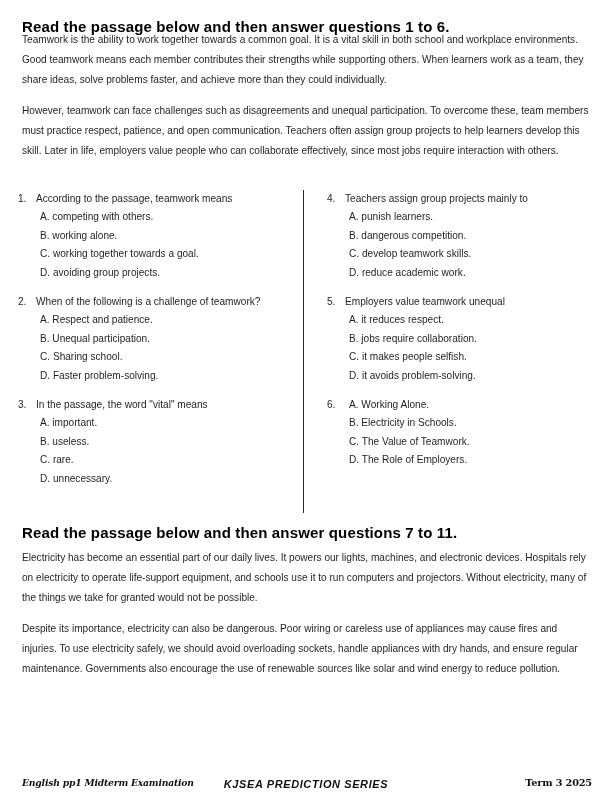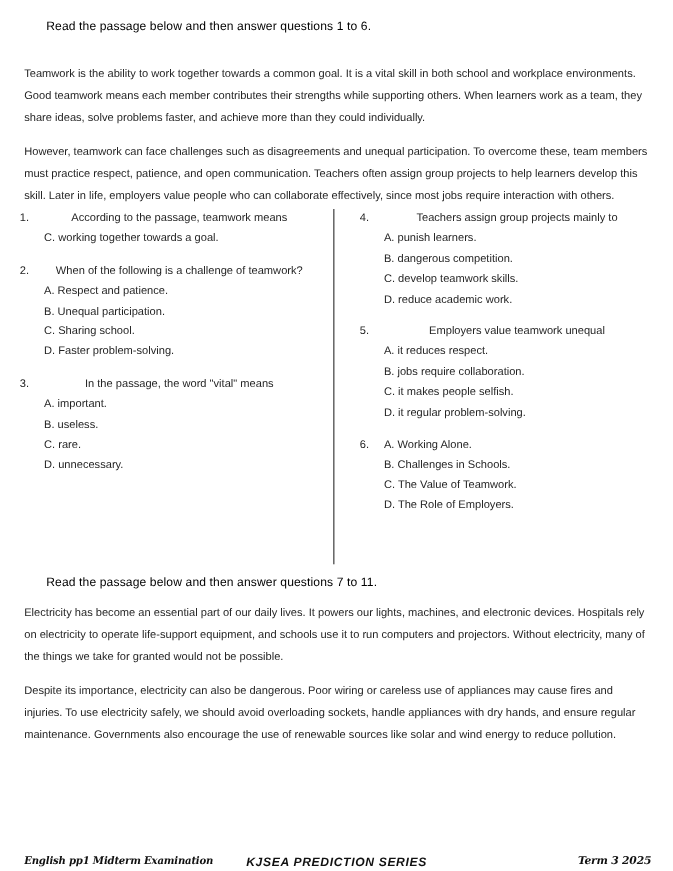--- a/index.html
+++ b/index.html
@@ -22,26 +22,25 @@
     position: absolute;
     inset: 0;
     padding: 0;
   }
 
   
   .section-heading {
     position: absolute;
     left: 22px;
     right: 20px;
-    font-size: 11px;
-    font-weight: normal;
+    font-size: 15px;
+    font-weight: bold;
     color: #000000;
     letter-spacing: 0.01em;
     line-height: 1.25;
-    margin-left: 20px;
   }
 
   .passage {
     position: absolute;
     left: 22px;
     width: 570px;
     font-size: 10.1px;
     line-height: 20.2px;
     color: #1f1f1f;
     text-align: left;
@@ -75,21 +74,20 @@
     width: 16px;
     text-align: left;
     font-size: 10.1px;
     color: #1f1f1f;
   }
   .q-stem {
     margin: 0;
     font-size: 10.1px;
     line-height: 18.4px;
     color: #1f1f1f;
-    text-align: center;
   }
   .q-options {
     list-style: none;
     margin: 0;
     padding: 0 0 0 4px;
   }
   .q-options li {
     font-size: 10.1px;
     line-height: 18.4px;
     color: #1f1f1f;
@@ -141,48 +139,50 @@
     letter-spacing: 0.6px;
     color: #111111;
     white-space: nowrap;
   }
   .footer-right {
     position: absolute;
     right: 20px;
     top: 0;
     font-family: "DejaVu Serif", serif;
     font-weight: bold;
-    font-style: italic;
     font-size: 9.8px;
     letter-spacing: -0.2px;
     color: #111111;
     white-space: nowrap;
   }
 </style>
 </head>
 <body>
 
 <div class="page">
 
   <div class="section-heading" style="top:18px;">Read the passage below and then answer questions 1 to 6.</div>
 
-  <div class="passage" style="top:58px;">
+  <div class="passage" style="top:30px;">
     <p>Teamwork is the ability to work together towards a common goal. It is a vital skill in both school and workplace environments. Good teamwork means each member contributes their strengths while supporting others. When learners work as a team, they share ideas, solve problems faster, and achieve more than they could individually.</p>
     <p>However, teamwork can face challenges such as disagreements and unequal participation. To overcome these, team members must practice respect, patience, and open communication. Teachers often assign group projects to help learners develop this skill. Later in life, employers value people who can collaborate effectively, since most jobs require interaction with others.</p>
   </div>
 
   <div class="col-divider"></div>
 
   <div class="qcol qcol-left">
 
     <div class="question">
       <span class="q-num">1.</span>
       <p class="q-stem">According to the passage, teamwork means</p>
       <ul class="q-options">
+        <li>A. competing with others.</li>
+        <li>B. working alone.</li>
         <li>C. working together towards a goal.</li>
+        <li>D. avoiding group projects.</li>
       </ul>
     </div>
 
     <div class="question">
       <span class="q-num">2.</span>
       <p class="q-stem">When of the following is a challenge of teamwork?</p>
       <ul class="q-options">
         <li>A. Respect and patience.</li>
         <li>B. Unequal participation.</li>
         <li>C. Sharing school.</li>
@@ -216,29 +216,29 @@
       </ul>
     </div>
 
     <div class="question">
       <span class="q-num">5.</span>
       <p class="q-stem">Employers value teamwork unequal</p>
       <ul class="q-options">
         <li>A. it reduces respect.</li>
         <li>B. jobs require collaboration.</li>
         <li>C. it makes people selfish.</li>
-        <li>D. it regular problem-solving.</li>
+        <li>D. it avoids problem-solving.</li>
       </ul>
     </div>
 
     <div class="question">
       <span class="q-num">6.</span>
       <ul class="q-options">
         <li>A. Working Alone.</li>
-        <li>B. Challenges in Schools.</li>
+        <li>B. Electricity in Schools.</li>
         <li>C. The Value of Teamwork.</li>
         <li>D. The Role of Employers.</li>
       </ul>
     </div>
 
   </div>
 
   <div class="section-heading" style="top:524px;">Read the passage below and then answer questions 7 to 11.</div>
 
   <div class="passage" style="top:548px;">

